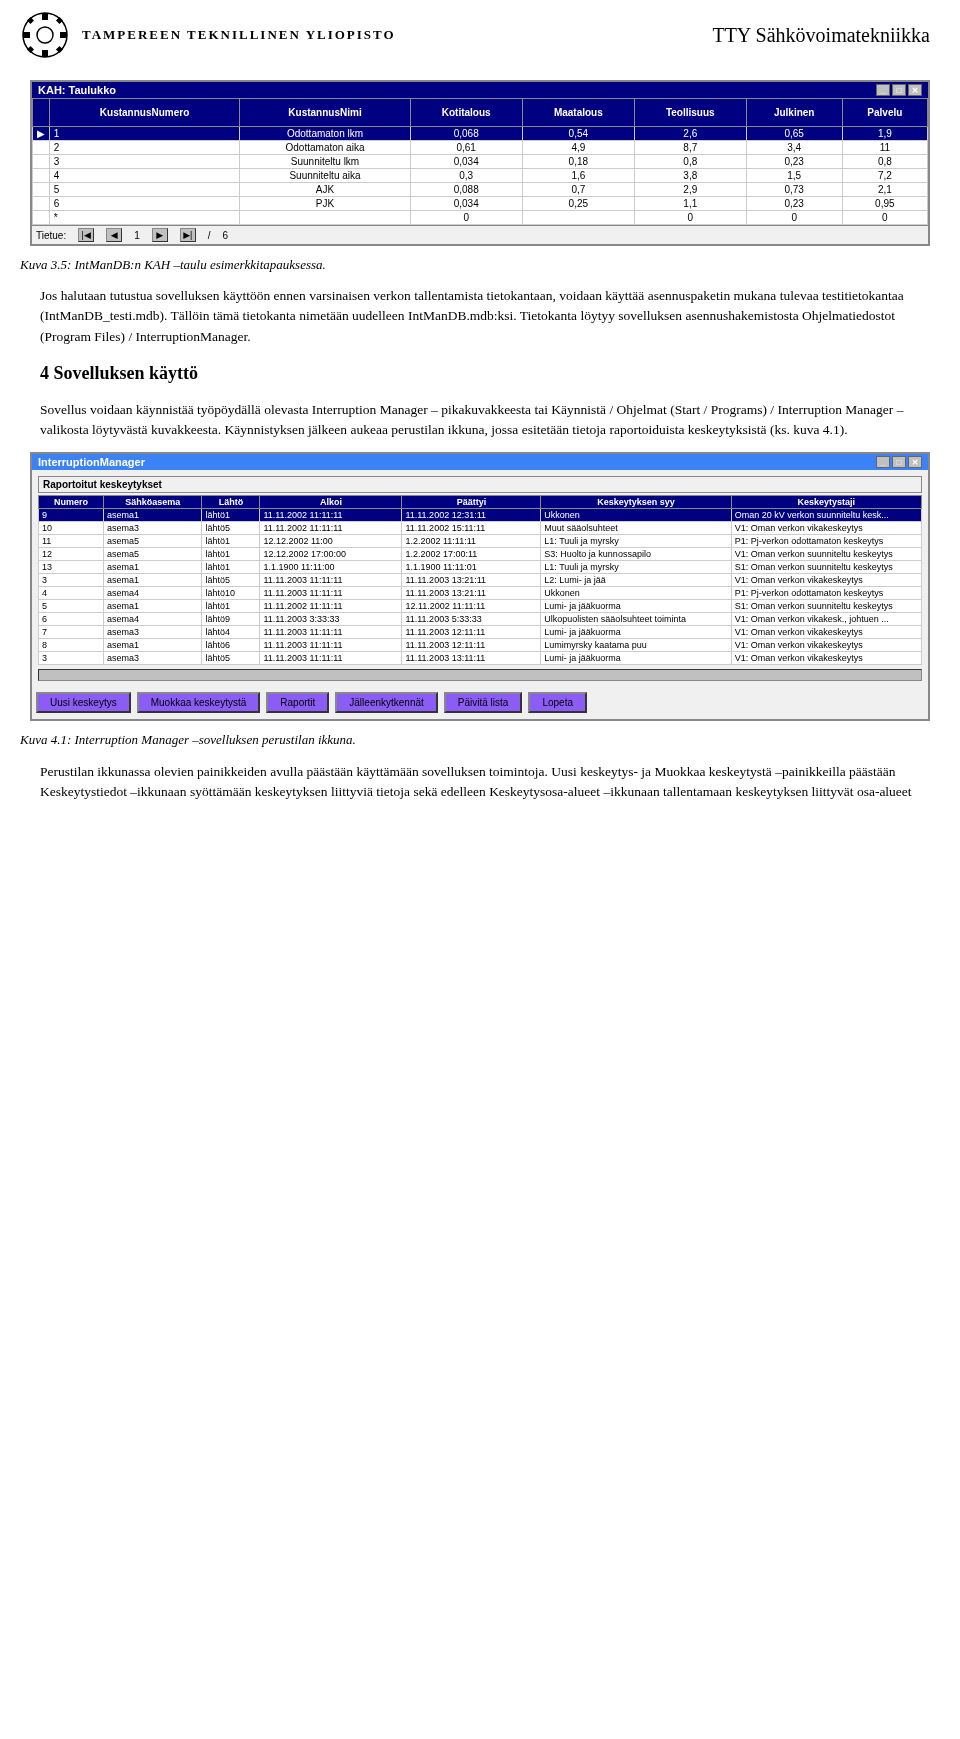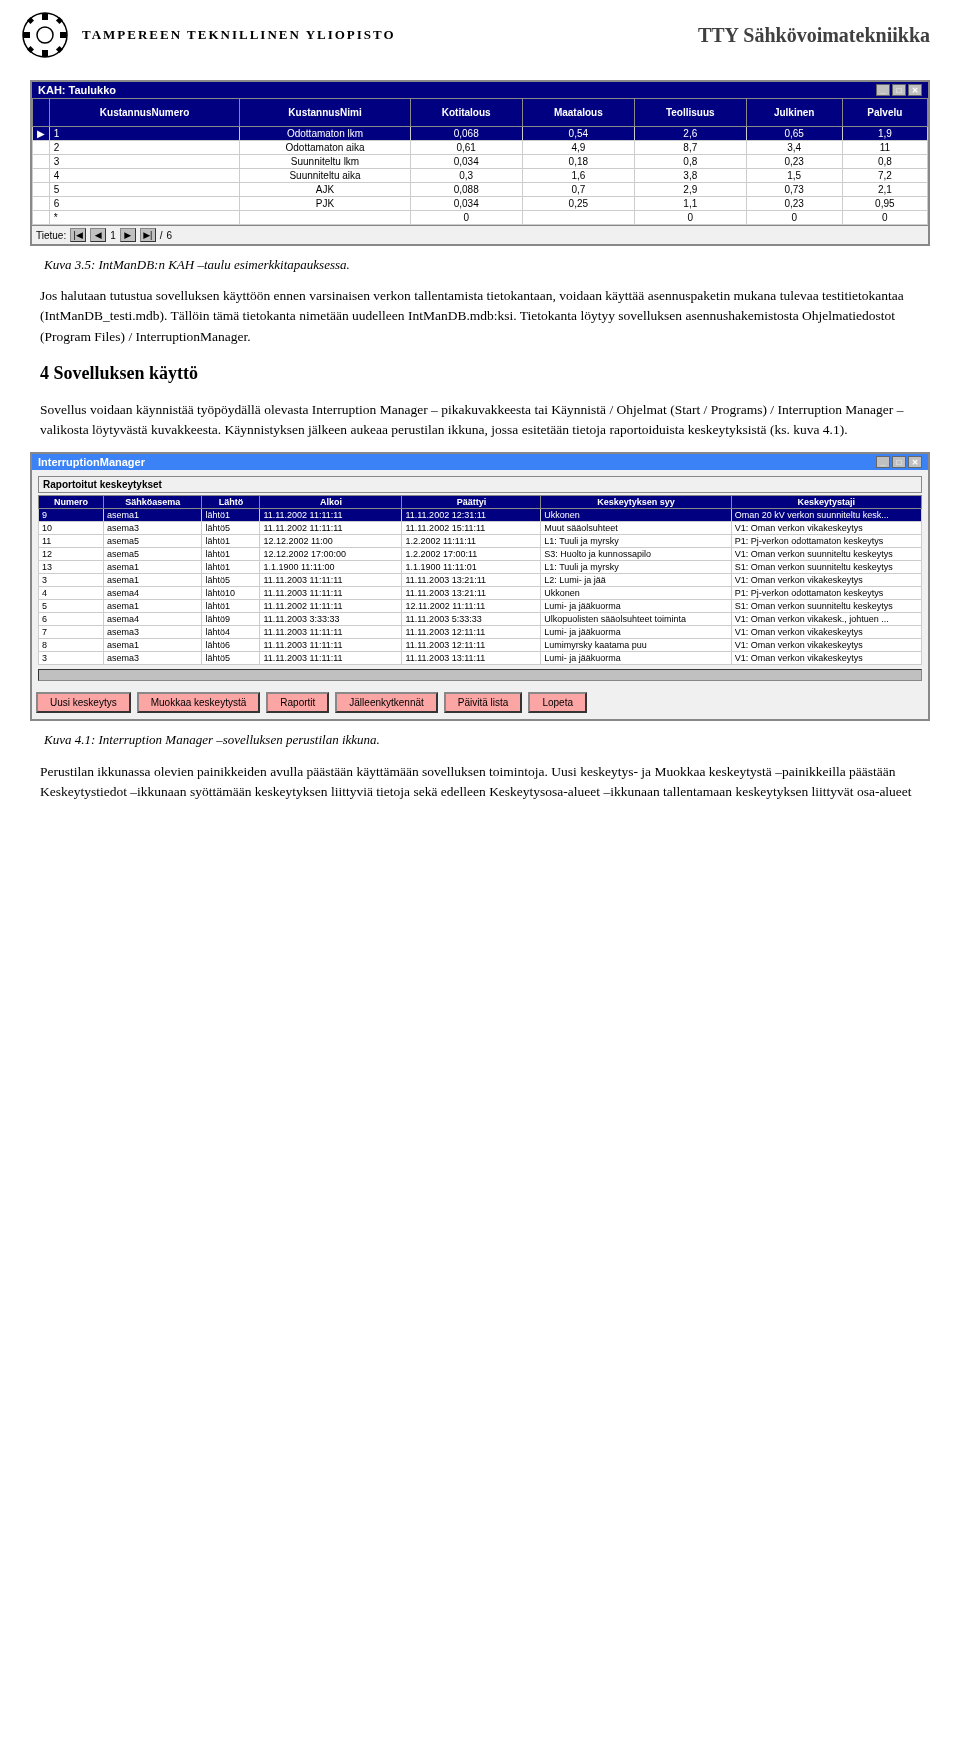--- a/index.html
+++ b/index.html
@@ -32,22 +32,22 @@
     }
     .university-name {
       font-size: 13px;
       font-weight: bold;
       letter-spacing: 2px;
       color: #000;
       line-height: 1.3;
     }
     .header-title {
       font-size: 20px;
-      font-weight: bold;
-      color: #404040;
+      font-weight: normal;
+      color: #000000;
     }
 
     
     .kah-table-container {
       margin: 10px 30px 10px 30px;
       border: 2px solid #888;
       background: #7dd3fc;
     }
     .kah-title-bar {
       background: #000080;
@@ -111,21 +111,21 @@
       font-size: 10px;
     }
     .kah-nav-bar {
       background: #f0f0f0;
       border-top: 1px solid #888;
       padding: 2px 4px;
       font-size: 10px;
       font-family: Arial, sans-serif;
       display: flex;
       align-items: center;
-      gap: 4px;
+      gap: 12px;
     }
     .nav-btn {
       width: 16px;
       height: 14px;
       background: #c0c0c0;
       border: 1px outset #888;
       font-size: 9px;
       cursor: pointer;
       display: flex;
       align-items: center;
@@ -133,21 +133,21 @@
     }
 
     
     .body-text {
       margin: 12px 40px;
       font-size: 13.5px;
       line-height: 1.5;
       color: #000;
     }
     .caption {
-      margin: 6px 44px;
+      margin: 6px 20px;
       font-size: 13px;
       font-style: italic;
       color: #000;
       line-height: 1.4;
     }
 
     
     .section-heading {
       margin: 16px 40px 16px 40px;
       font-size: 18px;
@@ -213,21 +213,21 @@
       max-width: 120px;
       text-overflow: ellipsis;
     }
     .im-buttons {
       display: flex;
       gap: 6px;
       padding: 6px 4px;
       background: #f0f0f0;
     }
     .im-btn {
-      background: #fca5a5;
+      background: #8b5cf6;
       border: 2px outset #888;
       font-size: 10px;
       font-family: Arial, sans-serif;
       padding: 3px 12px;
       cursor: pointer;
     }
 
     
     .im-scroll {
       height: 12px;

